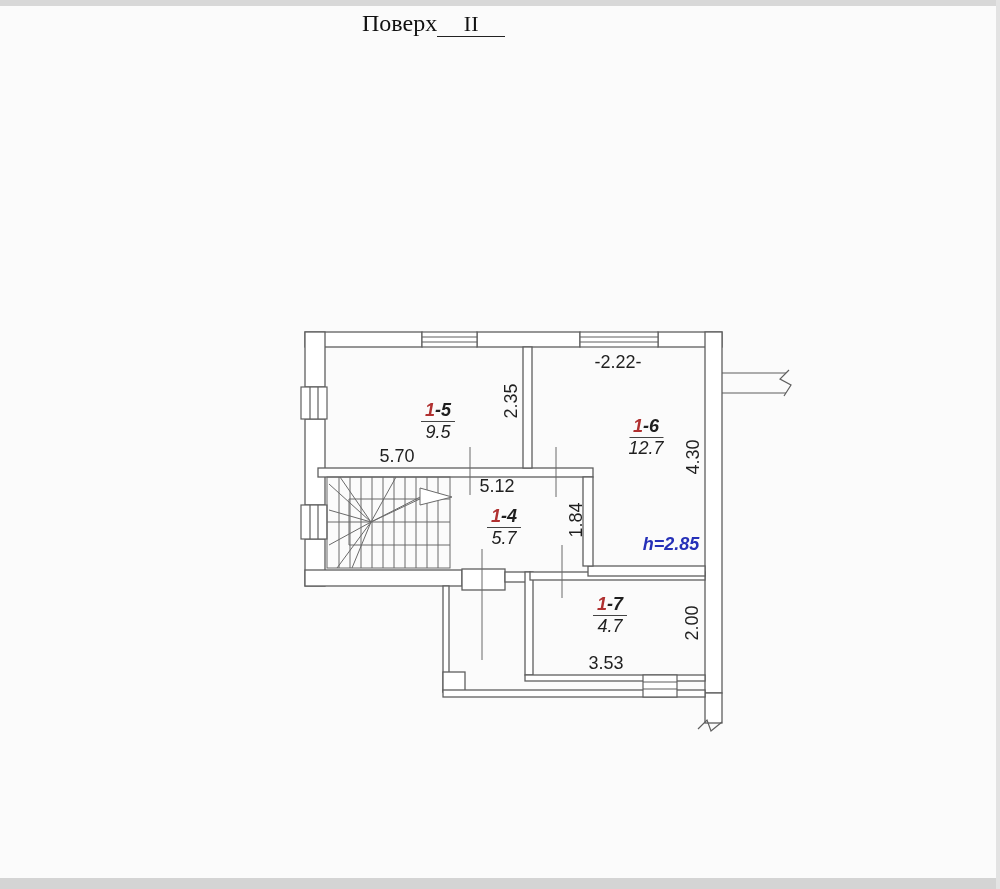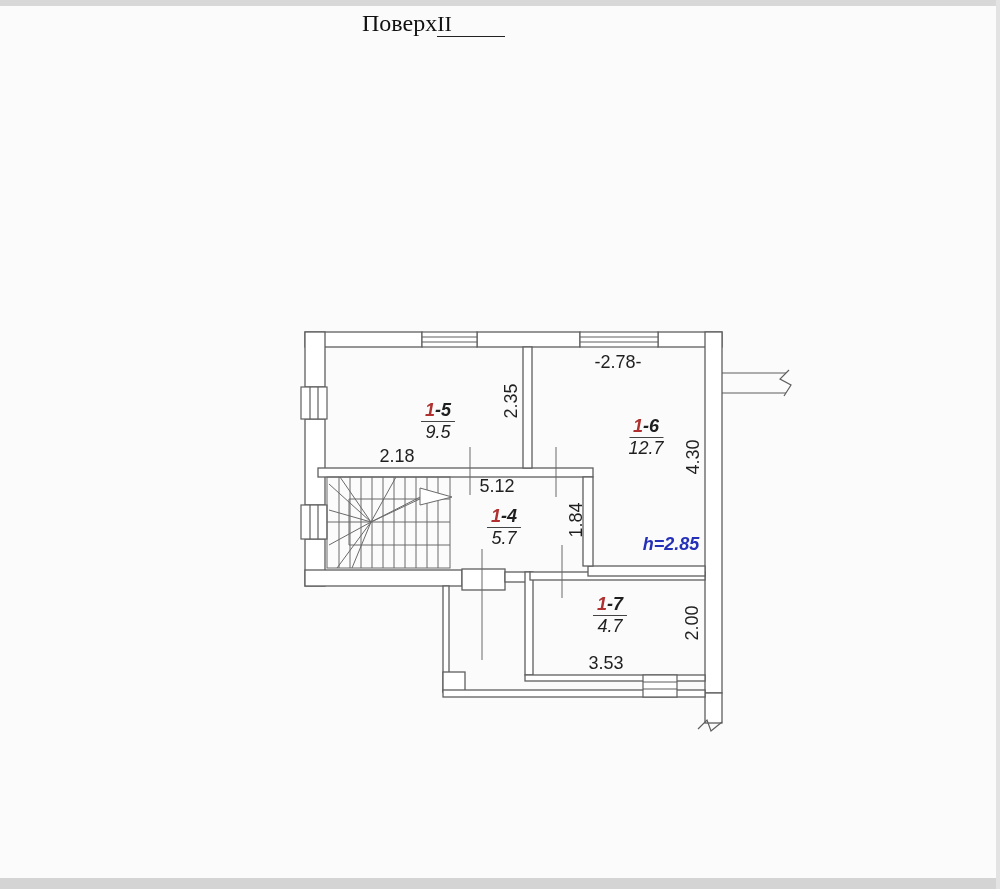--- a/index.html
+++ b/index.html
@@ -13,21 +13,21 @@
   .root{position:relative;width:1000px;height:889px;background:#fbfbfb;overflow:hidden;}
   .edge-strip{position:absolute;background:#d8d8d8;}
   .edge-top{left:0;top:0;width:1000px;height:6px;}
   .edge-bottom{left:0;top:878px;width:1000px;height:11px;background:#d4d4d4;}
   .edge-right{right:0;top:0;width:4px;height:889px;background:#e3e3e3;}
   .plan-svg{position:absolute;left:0;top:0;}
 
   .title{position:absolute;left:362px;top:10px;font-family:"Liberation Serif",serif;
          font-size:24px;color:#111;white-space:nowrap;}
   .floor-line{display:inline-block;width:68px;border-bottom:1.8px solid #222;
-         font-size:22px;line-height:24px;vertical-align:bottom;}
+         text-align:center;font-size:22px;line-height:24px;vertical-align:bottom;}
 
   .room-label{position:absolute;transform:translateX(-50%);text-align:center;
          font-style:italic;font-size:18px;line-height:19px;color:var(--text);white-space:nowrap;}
   .room-num{display:inline-block;border-bottom:1.5px solid #444;padding:0 4px 1px 4px;font-weight:bold;}
   .room-num .accent{color:var(--accent-red);}
   .room-area{display:block;padding-top:1px;}
 
   .dim{position:absolute;font-size:18px;color:var(--text);white-space:nowrap;
        transform:translate(-50%,-50%);}
   .dim.vert{transform:translate(-50%,-50%) rotate(-90deg);}
@@ -167,23 +167,23 @@
   <div class="room-label" style="left:504px;top:507px;">
     <span class="room-num"><span class="accent">1</span><span>-4</span></span>
     <span class="room-area">5.7</span>
   </div>
 
   <div class="room-label" style="left:610px;top:595px;">
     <span class="room-num"><span class="accent">1</span><span>-7</span></span>
     <span class="room-area">4.7</span>
   </div>
 
-  <div class="dim" style="left:397px;top:456px;">2.18</div>
+  <div class="dim" style="left:397px;top:456px;">5.70</div>
   <div class="dim vert" style="left:511px;top:401px;">2.35</div>
-  <div class="dim" style="left:618px;top:362px;">-2.78-</div>
+  <div class="dim" style="left:618px;top:362px;">-2.22-</div>
   <div class="dim vert" style="left:693px;top:457px;">4.30</div>
   <div class="dim" style="left:497px;top:486px;">5.12</div>
   <div class="dim vert" style="left:576px;top:520px;">1.84</div>
   <div class="dim vert" style="left:692px;top:623px;">2.00</div>
   <div class="dim" style="left:606px;top:663px;text-align:right;">3.53</div>
 
   <div class="height-note" style="left:671px;top:544px;">h=2.85</div>
 </div>
 
 </body></html>

